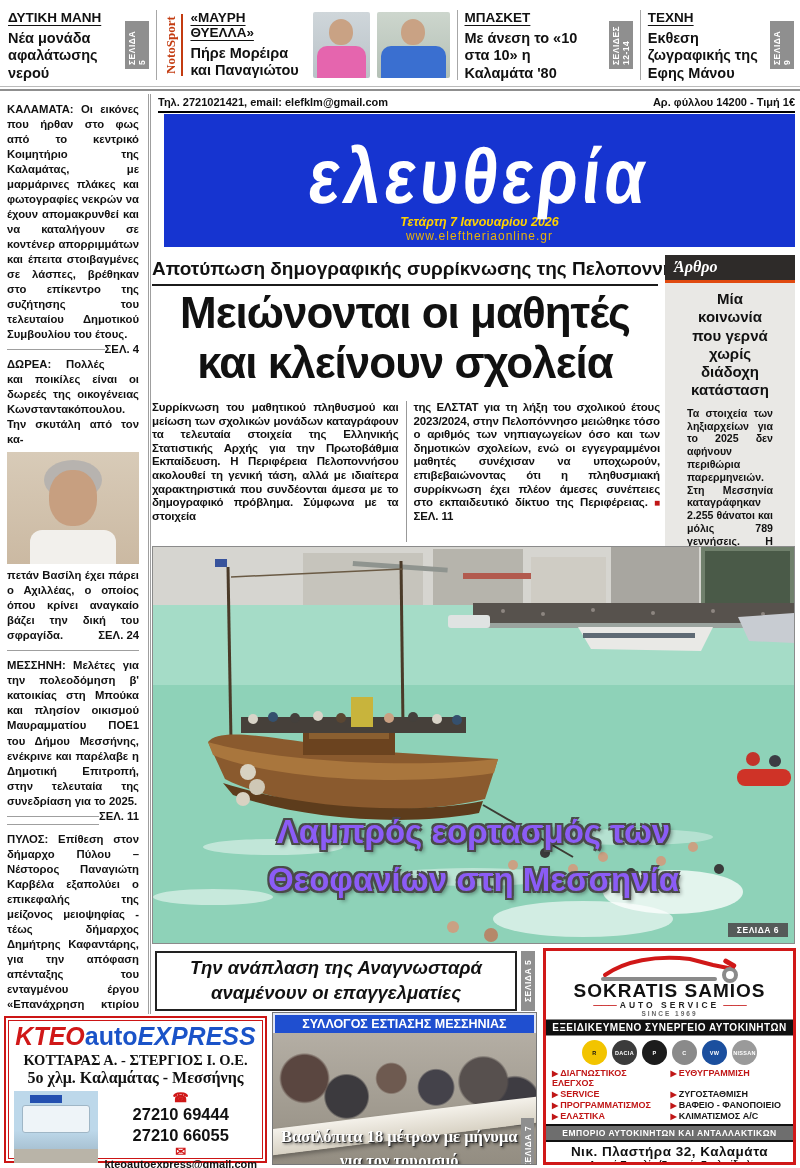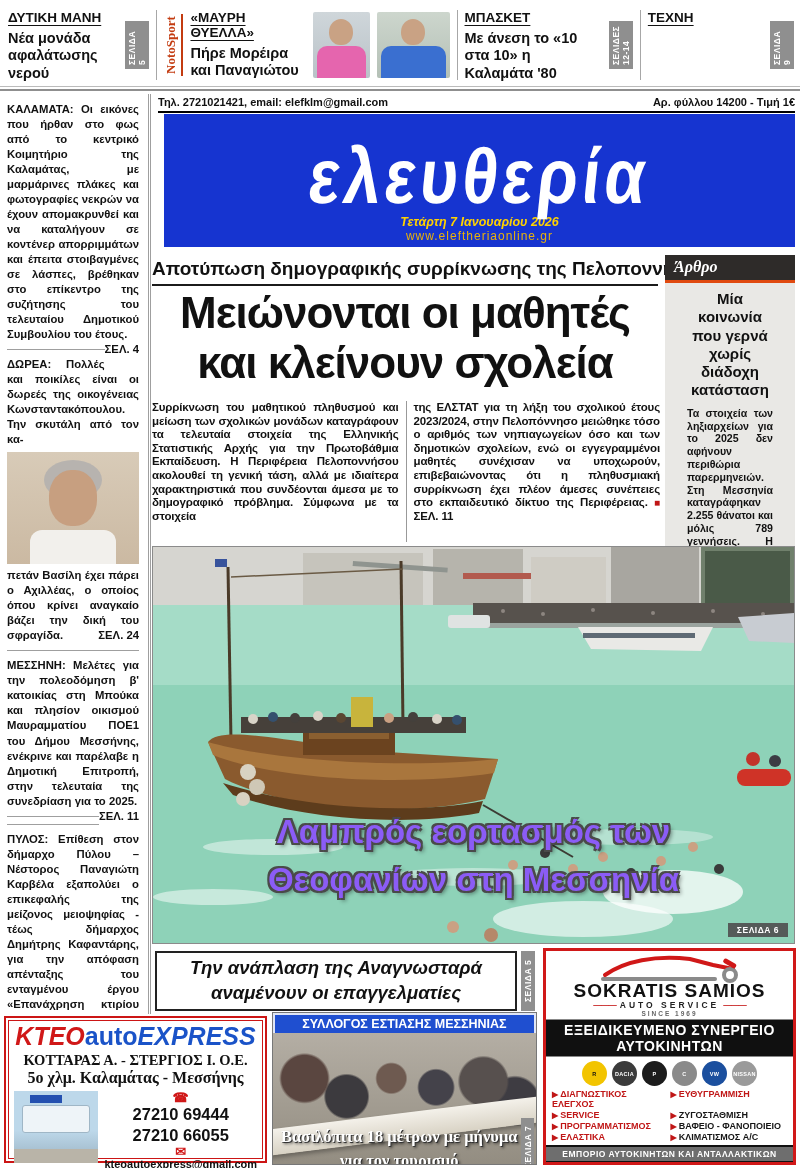--- a/index.html
+++ b/index.html
@@ -118,21 +118,21 @@
            font-family:"Liberation Serif",serif;font-weight:bold;font-size:16.5px;line-height:1.5;
            text-shadow:1px 1px 0 #333,2px 2px 3px rgba(0,0,0,.6)}
   .est-badge{position:absolute;right:2px;bottom:8px;height:58px;width:13px}
   .ad-sam{position:absolute;left:543px;top:948px;width:253px;height:217px;border:3px solid #d01818;
           box-sizing:border-box;background:#fff;text-align:center;overflow:hidden}
   .sam-logo{margin:2px auto 0;display:block}
   .sam-name{font-size:19px;font-weight:bold;letter-spacing:1px;line-height:1;margin-top:-2px}
   .sam-sub{font-size:8.5px;font-weight:bold;letter-spacing:3px;color:#222;margin-top:0}
   .sam-sub:before,.sam-sub:after{content:"———";letter-spacing:-1px;color:#c33;margin:0 4px}
   .sam-since{font-size:6.5px;font-weight:bold;color:#666;letter-spacing:2px}
-  .sam-bar1{background:#101010;color:#fff;font-weight:bold;font-size:14px;padding:2px 0;margin-top:2px;
+  .sam-bar1{background:#101010;color:#fff;font-weight:bold;font-size:10px;padding:2px 0;margin-top:2px;
             border-top:1px solid #888;border-bottom:1px solid #888;letter-spacing:.5px}
   .sam-brands{display:flex;justify-content:center;gap:5px;margin:4px 0 3px}
   .sam-brands span{width:25px;height:25px;border-radius:50%;display:flex;align-items:center;justify-content:center;
             color:#fff;font-size:5.5px;font-weight:bold;letter-spacing:.3px}
   .sam-svc{display:grid;grid-template-columns:1fr 1fr;gap:1px 2px;text-align:left;padding:0 6px;font-size:9px;font-weight:bold}
   .sam-svc .arr{color:#c01616;margin-right:2px;font-size:8px}
   .svc-red{color:#c01616}.svc-blk{color:#151515}
   .sam-bar2{background:#6e6e6e;color:#fff;font-weight:bold;font-size:8.5px;padding:2px 0;margin-top:3px;
             border-top:2px solid #111;border-bottom:2px solid #111;letter-spacing:.5px}
   .sam-addr1{font-size:13.5px;font-weight:bold;margin-top:2px;letter-spacing:.5px}
@@ -165,20 +165,21 @@
       </div>
     <div class="tdiv"></div>
     <div style="width:148px">
       <div class="tkick">ΜΠΑΣΚΕΤ</div>
       <div class="ttitle">Με άνεση το «10 στα 10» η Καλαμάτα '80</div>
     </div>
     <div class="vbadge">ΣΕΛΙΔΕΣ 12-14</div>
     <div class="tdiv"></div>
     <div style="width:124px">
       <div class="tkick">ΤΕΧΝΗ</div>
+      <div class="ttitle">Εκθεση ζωγραφικής της Εφης Μάνου</div>
     </div>
     <div class="vbadge">ΣΕΛΙΔΑ 9</div>
   </div>
   <div class="toprule"></div>
 
   <div class="sidebar">
     <div class="sb-item">
       <span class="lbl">ΚΑΛΑΜΑΤΑ:</span>
       <span>Οι εικόνες που ήρθαν στο φως από το κεντρικό Κοιμητήριο της Καλαμάτας, με μαρμάρινες πλάκες και φωτογραφίες νεκρών να έχουν απομακρυνθεί και να καταλήγουν σε κοντένερ απορριμμάτων και έπειτα στοιβαγμένες σε λάσπες, βρέθηκαν στο επίκεντρο της συζήτησης του τελευταίου Δημοτικού Συμβουλίου του έτους.</span>
       <span class="pgref">ΣΕΛ. 4</span>

